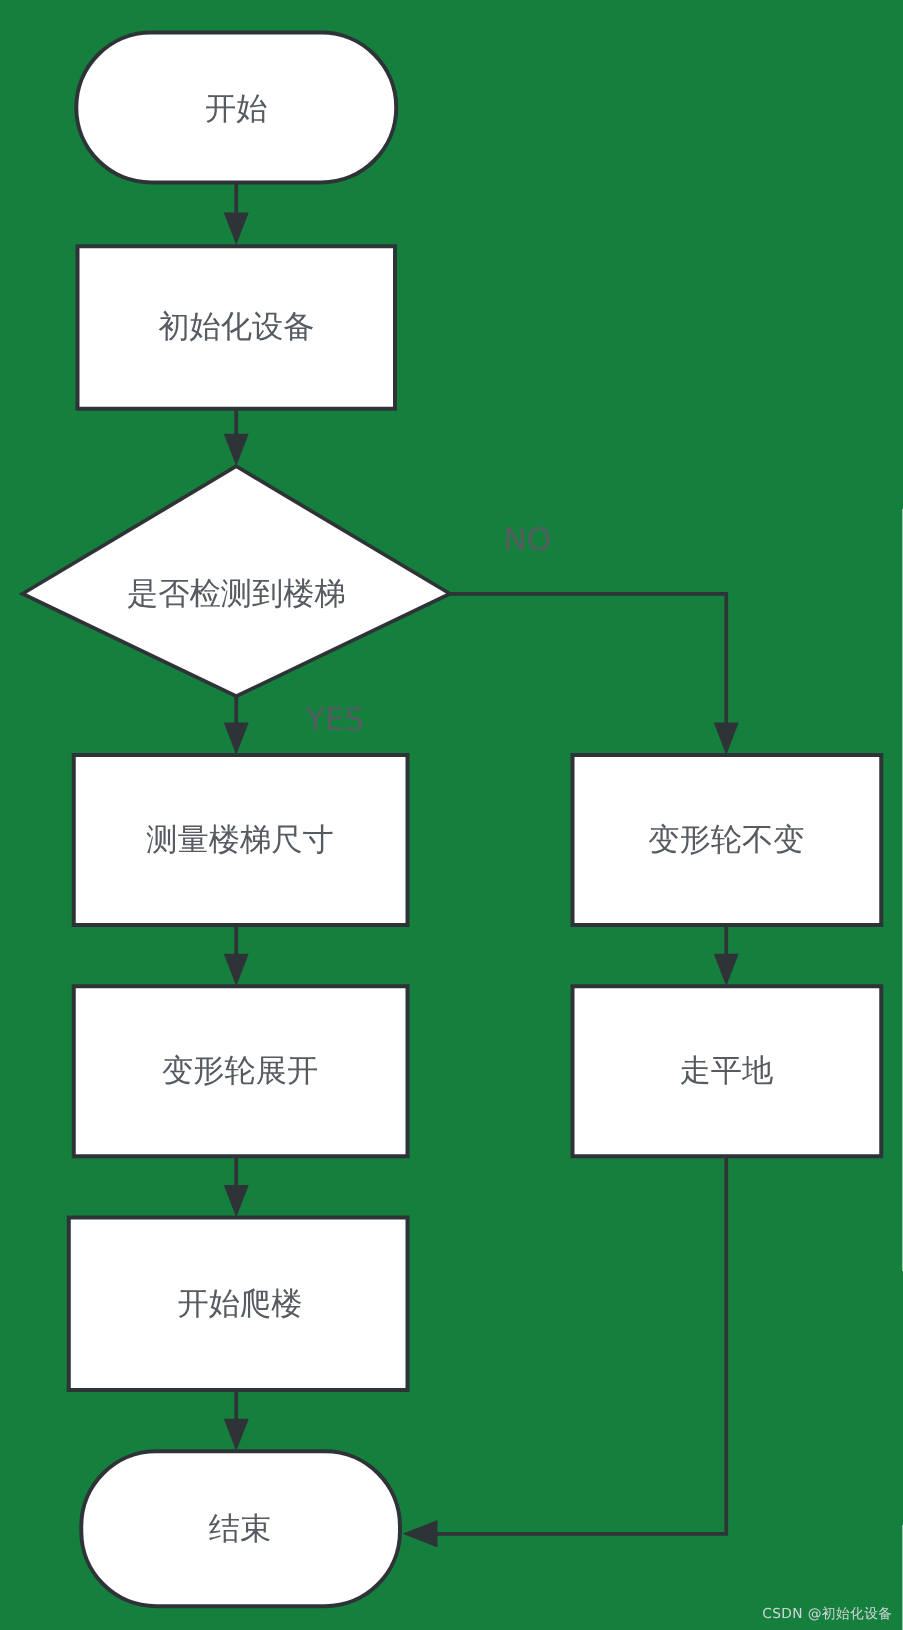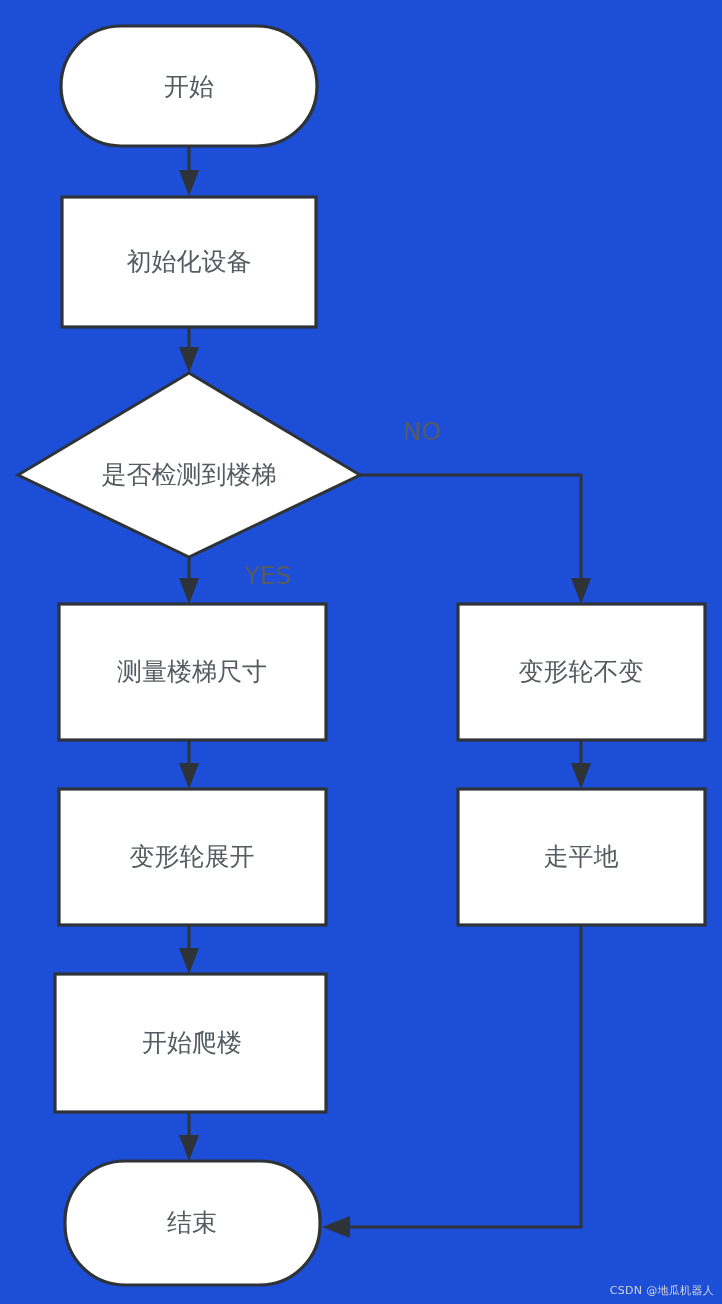--- a/index.html
+++ b/index.html
@@ -4,21 +4,21 @@
 <style>
   html, body {
     margin: 0;
     padding: 0;
     background: #ffffff;
   }
   #canvas {
     position: relative;
     width: 722px;
     height: 1304px;
-    background: #1d4ed8;
+    background: #15803d;
     font-family: "DejaVu Sans", "Liberation Sans", sans-serif;
     overflow: hidden;
   }
   #flow-svg {
     position: absolute;
     left: 0;
     top: 0;
     width: 722px;
     height: 1304px;
   }
@@ -166,15 +166,15 @@
       <text class="node-label" x="192" y="1044">开始爬楼</text>
     </g>
 
     <g>
       <rect class="node-shape" x="65" y="1161" width="255" height="124" rx="60" ry="60"></rect>
       <text class="node-label" x="192" y="1224">结束</text>
     </g>
 
   </svg>
 
-  <div class="watermark-text">CSDN @地瓜机器人</div>
+  <div class="watermark-text">CSDN @初始化设备</div>
 
 </div>
 
 </body></html>

